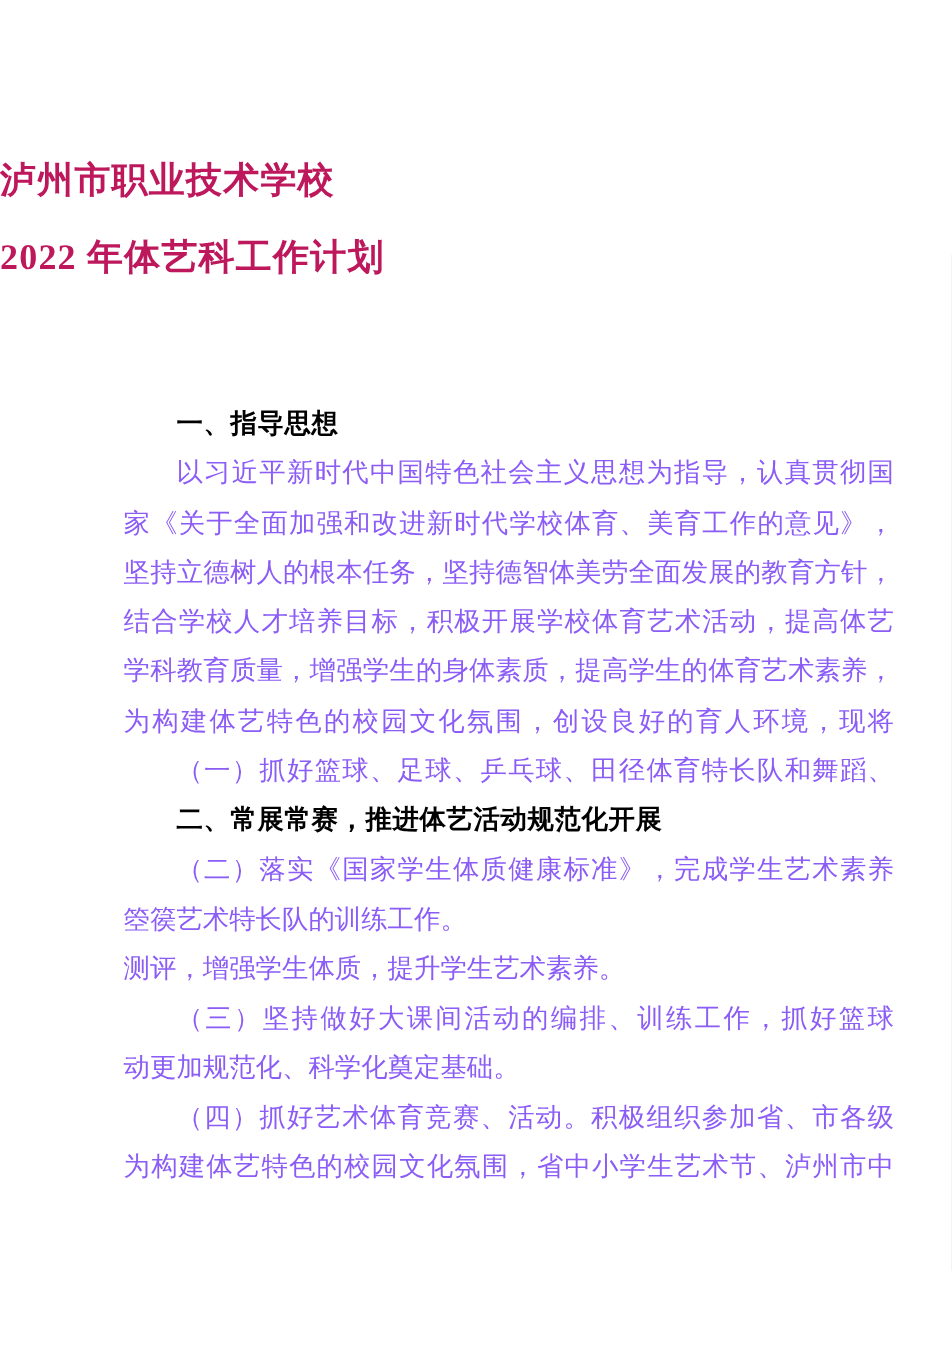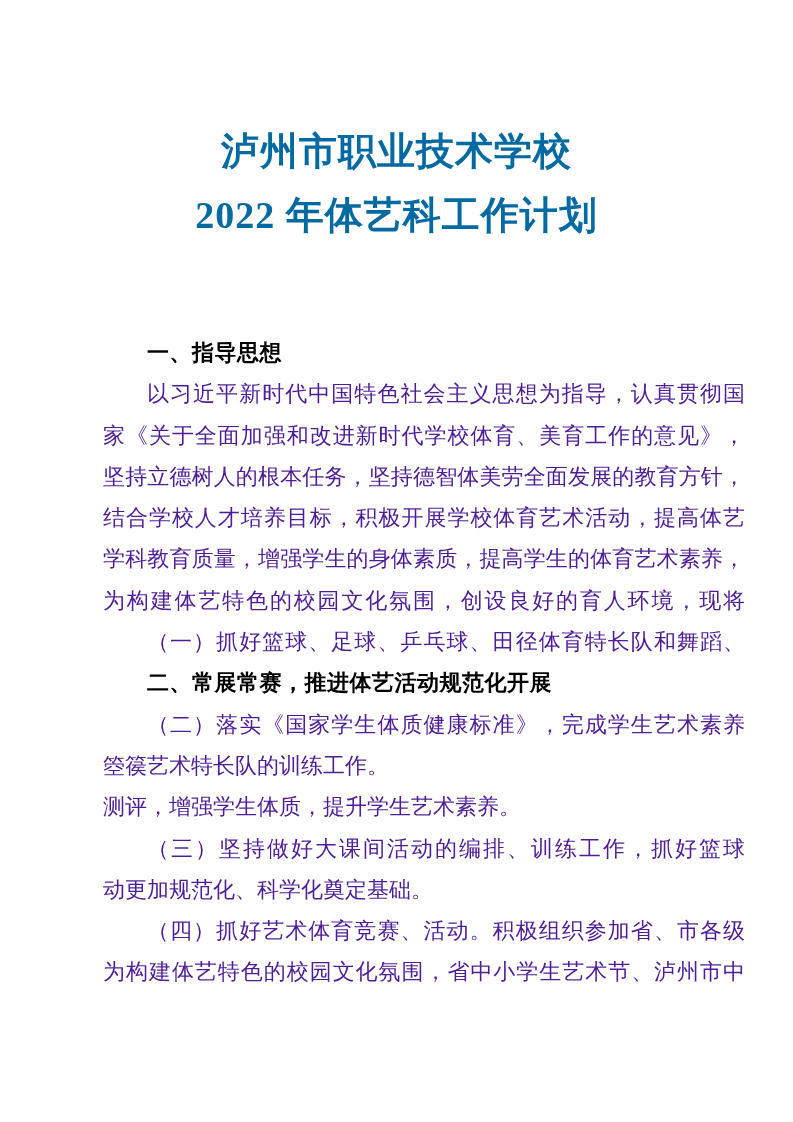--- a/index.html
+++ b/index.html
@@ -14,38 +14,38 @@
   }
   .titles {
     position: absolute;
     top: 119px;
     left: 0;
     width: 100%;
   }
   .title-line {
     font-family: "Liberation Serif", serif;
     font-weight: bold;
-    font-size: 38px;
+    font-size: 30px;
     line-height: 64px;
-    color: #0369a1;
-    text-align: center;
+    color: #be185d;
+    text-align: left;
     letter-spacing: 1px;
   }
   .doc-body {
     position: absolute;
     top: 287px;
     left: 103px;
     width: 642px;
     margin-top: 45px;
   }
   .line {
     font-family: "Liberation Serif", serif;
     font-size: 22px;
     line-height: 41.3px;
-    color: #4c1d95;
+    color: #8b5cf6;
     text-align: justify;
     text-align-last: left;
     white-space: normal;
   }
   .line.justify {
     text-align-last: justify;
   }
   .line.indent {
     text-indent: 44px;
   }

